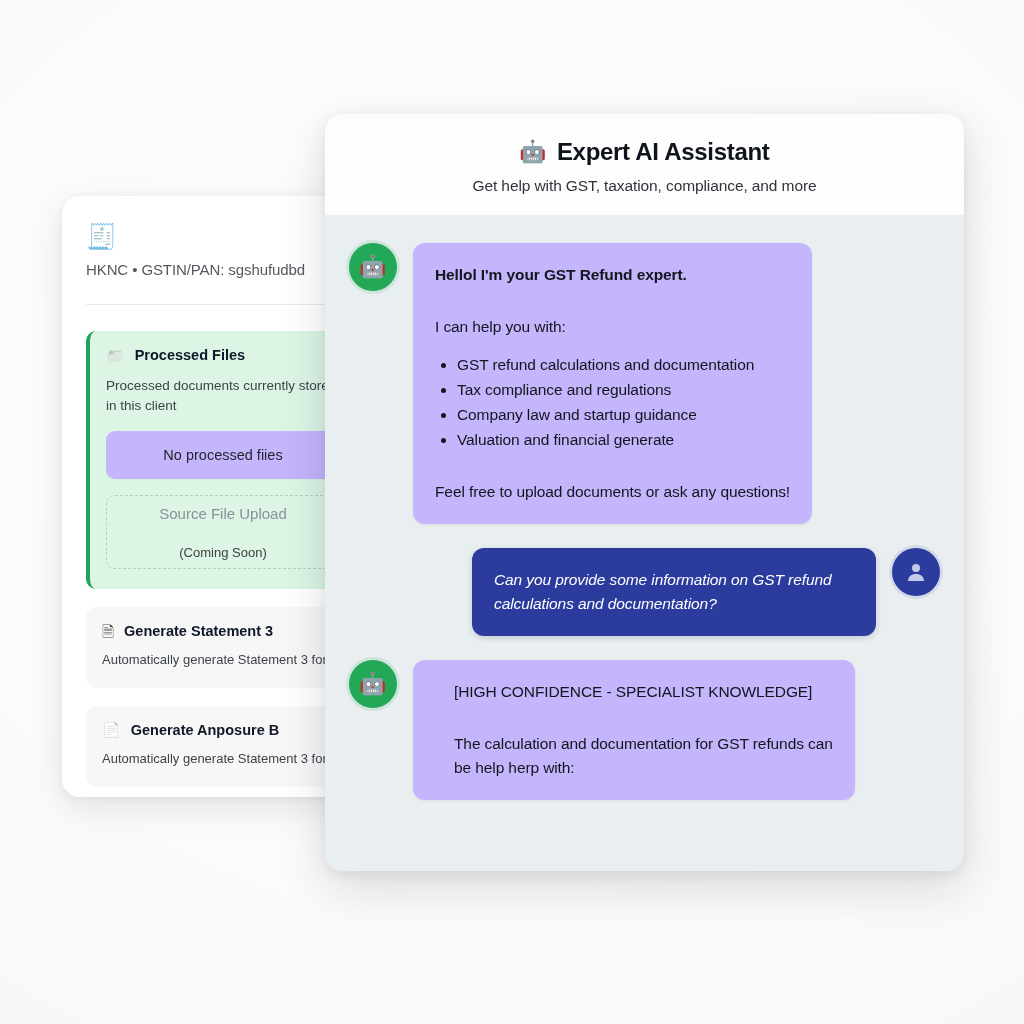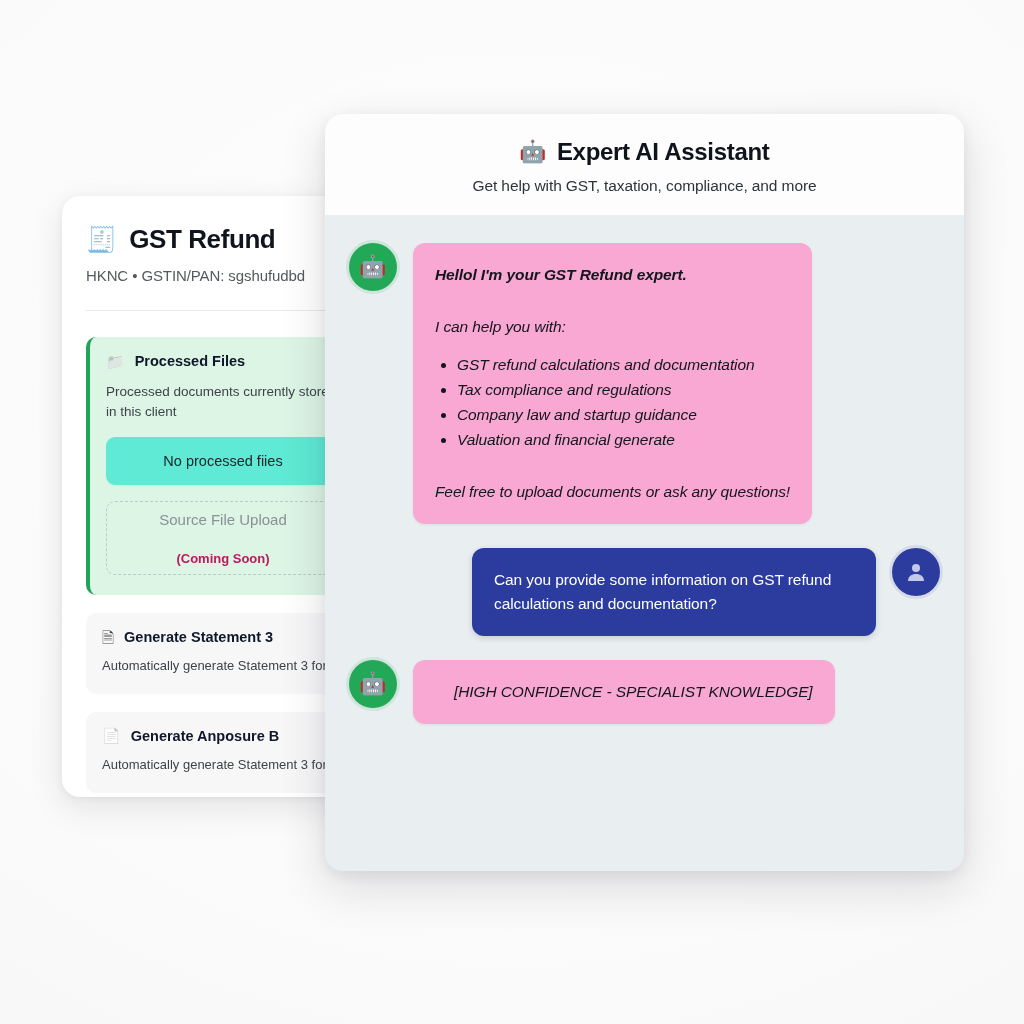--- a/index.html
+++ b/index.html
@@ -87,21 +87,21 @@
     color: #0f172a;
   }
   .card-desc {
     margin-top: 13px;
     font-size: 13.5px;
     color: #3e4349;
     line-height: 1.45;
   }
   .empty-box {
     margin-top: 16px;
-    background: #5eead4;
+    background: #c4b5fd;
     border-radius: 9px;
     height: 48px;
     display: flex;
     align-items: center;
     justify-content: center;
     font-size: 14.5px;
     color: #22262c;
     box-shadow: 0 1px 2px rgba(0,0,0,0.04);
   }
   .upload-box {
@@ -109,21 +109,21 @@
     border: 1.5px dashed #b7cfc0;
     border-radius: 9px;
     height: 74px;
     display: flex;
     flex-direction: column;
     align-items: center;
     justify-content: center;
     gap: 23px;
   }
   .upload-main { font-size: 15px; color: #8b9099; }
-  .upload-sub  { font-size: 13px; color: #be185d; font-weight: bold; }
+  .upload-sub  { font-size: 13px; color: #404040; }
 
   
   .card-action {
     margin-top: 18px;
     background: #f7f7f8;
     border-radius: 10px;
     padding: 16px 18px 18px 16px;
   }
   .card-action .card-desc { margin-top: 12px; font-size: 13px; }
 
@@ -173,21 +173,21 @@
     padding: 28px 24px 24px 24px;
     overflow: hidden;
   }
 
   .msg-row {
     display: flex;
     align-items: flex-start;
     gap: 16px;
     margin-bottom: 24px;
   }
-  .msg-row.user { justify-content: flex-end; }
+  .msg-row.user { justify-content: flex-end; font-style: italic; }
 
   .avatar {
     flex: 0 0 auto;
     width: 48px;
     height: 48px;
     border-radius: 50%;
     display: flex;
     align-items: center;
     justify-content: center;
     font-size: 22px;
@@ -198,25 +198,24 @@
   .avatar.user svg { width: 24px; height: 24px; fill: #c3c9e8; }
 
   .bubble {
     border-radius: 12px;
     padding: 20px 22px;
     font-size: 15.5px;
     line-height: 1.55;
     letter-spacing: -0.1px;
   }
   .bubble.bot {
-    background: #f9a8d4;
+    background: #c4b5fd;
     color: #12161d;
     max-width: 410px;
     box-shadow: 0 1px 3px rgba(20,24,40,0.07);
-    font-style: italic;
   }
   .bubble.bot.wide { max-width: 442px; padding-left: 41px; }
   .bubble.user {
     background: #2b3b9e;
     color: #ffffff;
     max-width: 404px;
     box-shadow: 0 2px 6px rgba(20,24,40,0.16);
   }
 
   .b-strong { font-weight: bold; display: block; }
@@ -227,21 +226,20 @@
 </style>
 </head>
 <body>
 
 <div class="page-bg"></div>
 
 <div class="left-panel">
 
   <div class="lp-title-row">
     <span class="lp-emoji">🧾</span>
-    <span class="lp-title">GST Refund</span>
   </div>
 
   <div class="lp-sub">HKNC • GSTIN/PAN: sgshufudbd</div>
 
   <div class="lp-divider"></div>
 
   <div class="card-processed">
     <div class="card-head">
       <span class="card-icon">📁</span>
       <span class="card-title">Processed Files</span>
@@ -310,17 +308,18 @@
           <circle cx="12" cy="8" r="4"></circle>
           <path d="M4 21c0-4.4 3.6-7 8-7s8 2.6 8 7z"></path>
         </svg>
       </div>
     </div>
 
     <div class="msg-row assistant">
       <div class="avatar bot">🤖</div>
       <div class="bubble bot wide">
         <span class="b-tag">[HIGH CONFIDENCE - SPECIALIST KNOWLEDGE]</span>
+        <span class="b-para">The calculation and documentation for GST refunds can be help herp with:</span>
       </div>
     </div>
 
   </div>
 </div>
 
 </body></html>

